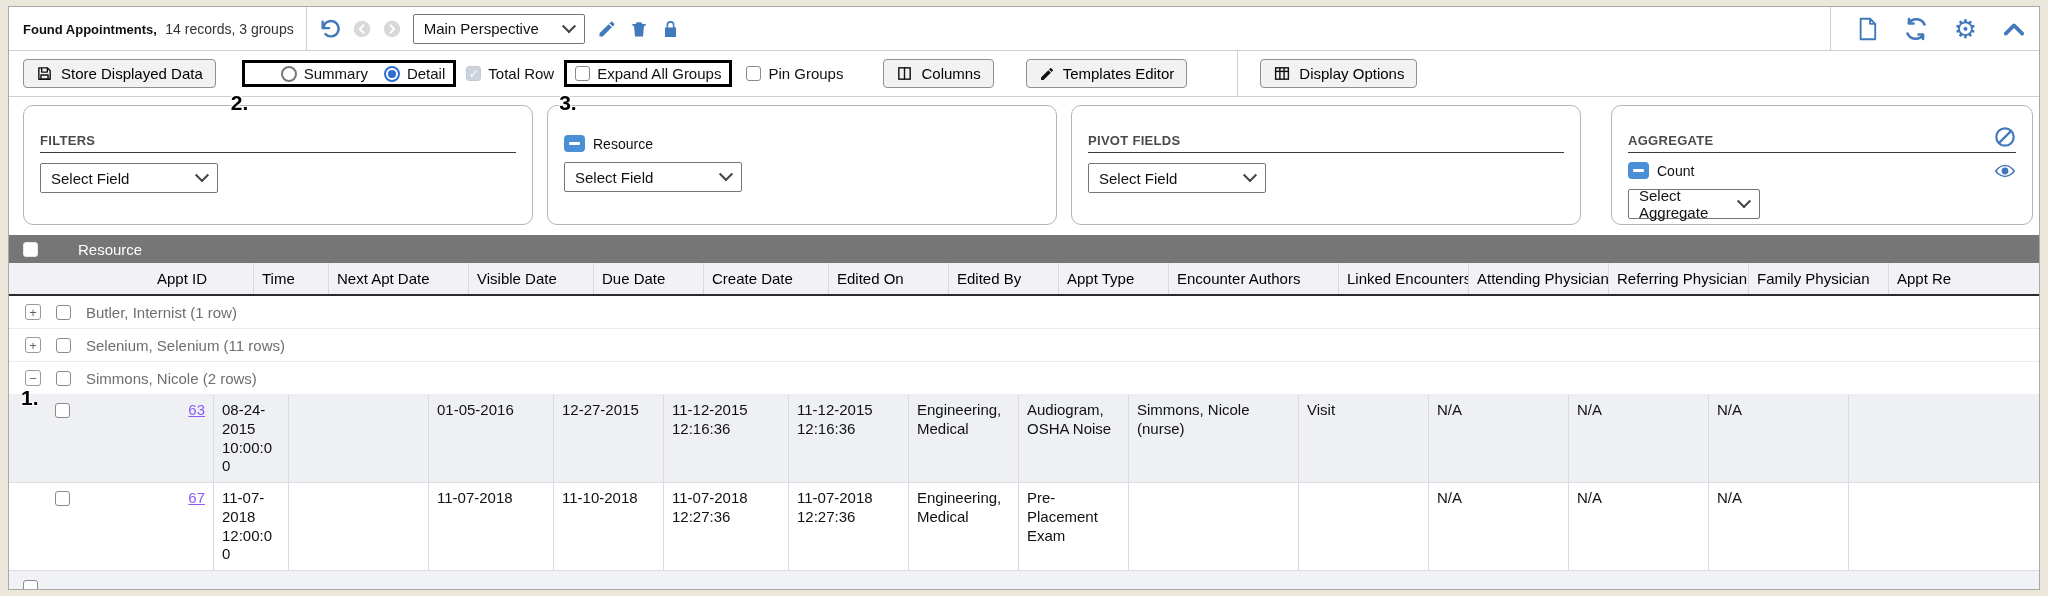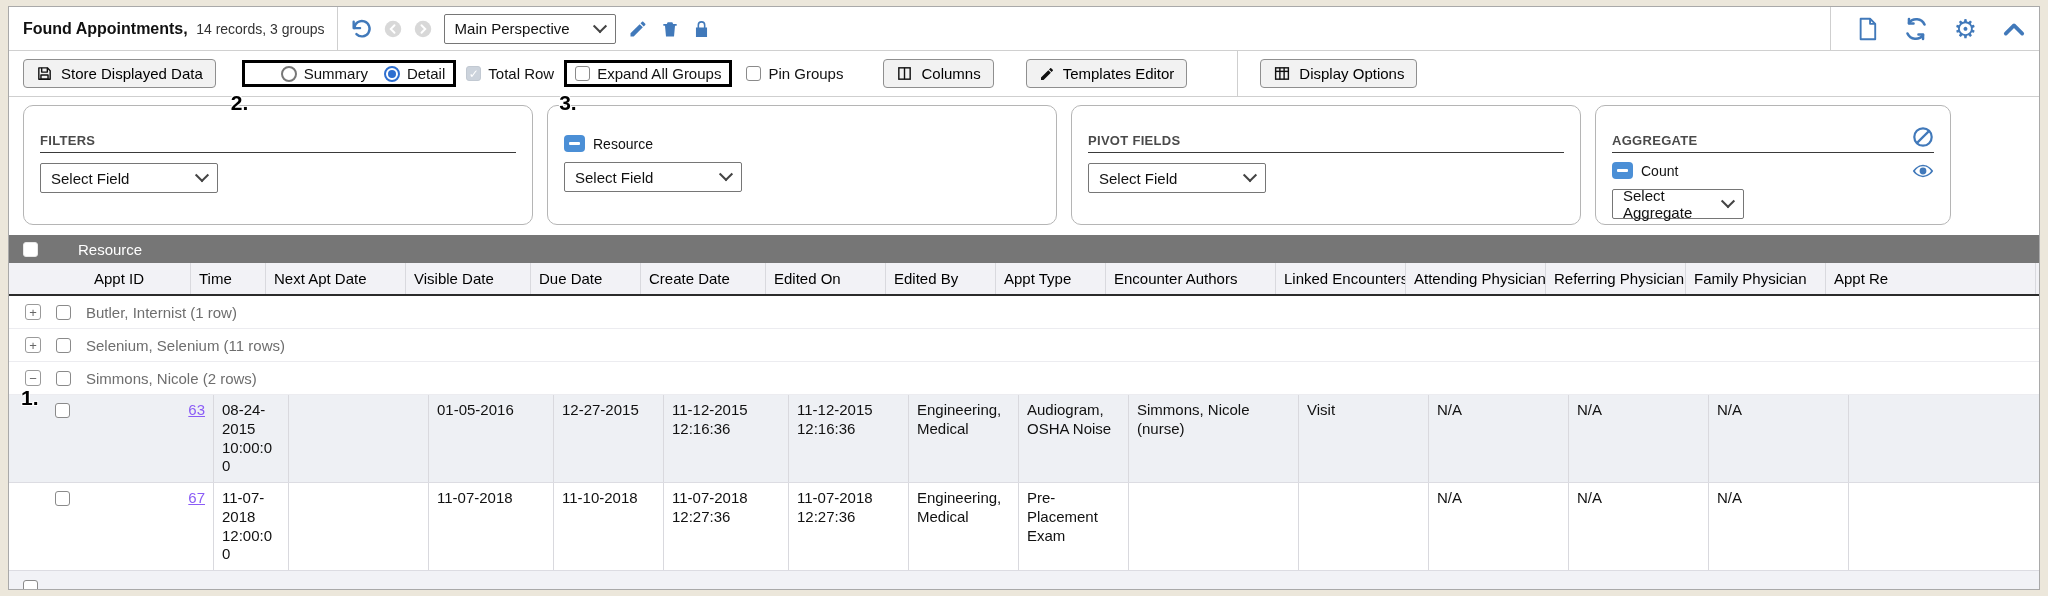--- a/index.html
+++ b/index.html
@@ -4,21 +4,21 @@
 <style>
   html,body{margin:0;padding:0;}
   body{width:2048px;height:596px;background:#ece7db;overflow:hidden;
        font-family:"Liberation Sans","DejaVu Sans",sans-serif;color:#111;}
   .app{position:absolute;left:8px;top:6px;width:2032px;height:584px;background:#fff;
        border:1px solid #a9a9a9;display:flex;flex-direction:column;box-sizing:border-box;}
 
   
   .hdr{height:44px;flex:none;display:flex;align-items:center;gap:12px;padding:0 14px;
        border-bottom:1px solid #d0d0d0;box-sizing:border-box;}
-  .hdr .t1{font-weight:bold;font-size:16px;}
+  .hdr .t1{font-weight:bold;font-size:13px;}
   .hdr .t2{font-size:14px;color:#333;margin-left:4px;}
   .vsep{width:1px;background:#cfcfcf;align-self:stretch;flex:none;}
   .navcirc{width:18px;height:18px;flex:none;}
   .selectbox{height:30px;border:1px solid #767676;border-radius:2px;background:#fff;
        display:flex;align-items:center;gap:10px;padding:0 10px;font-size:15px;box-sizing:border-box;}
   .selectbox .chev{width:8px;height:8px;border-right:2px solid #444;border-bottom:2px solid #444;
        transform:rotate(45deg) translate(-2px,-2px);flex:none;}
   .hdr-right{margin-left:auto;display:flex;align-items:center;gap:26px;align-self:stretch;}
   .iconbtn{display:flex;align-items:center;justify-content:center;cursor:pointer;}
   .glyph-gear{font-family:"DejaVu Sans",sans-serif;font-size:26px;color:#4179ba;line-height:1;}
@@ -41,21 +41,21 @@
   .cb{width:15px;height:15px;border:1.5px solid #8a8a8a;border-radius:3px;background:#fff;
        box-sizing:border-box;flex:none;display:inline-flex;align-items:center;justify-content:center;}
   .cb.dischecked{background:#ccd3dc;border-color:#c2c9d2;}
   .cb.dischecked::after{content:"✓";color:#fff;font-size:12px;font-weight:bold;}
   .cb.white{border-color:#e8e8e8;}
 
   
   .panels{height:138px;flex:none;display:flex;gap:14px;padding:8px 14px 10px;box-sizing:border-box;}
   .panel{border:1px solid #b5b5b5;border-radius:10px;padding:20px 16px 12px;box-sizing:border-box;
        flex:none;background:#fff;}
-  .panel.p-filters{width:510px;} .panel.p-group{width:510px;} .panel.p-pivot{width:510px;} .panel.p-agg{width:356px;}
+  .panel.p-filters{width:510px;} .panel.p-group{width:510px;} .panel.p-pivot{width:510px;} .panel.p-agg{width:422px;margin-left:16px;}
   .ptitle-row{display:flex;align-items:flex-end;border-bottom:1px solid #3a3a3a;padding-bottom:4px;min-height:22px;}
   .ptitle{font-size:13px;font-weight:bold;color:#4a4a4a;letter-spacing:.3px;}
   .ptitle-row .spacer{flex:1;}
   .fieldrow{display:flex;align-items:center;gap:8px;margin:9px 0 2px;font-size:14px;}
   .chip{width:21px;height:17px;border-radius:4px;background:#4b8fd6;display:inline-flex;
        align-items:center;justify-content:center;flex:none;cursor:pointer;}
   .chip::after{content:"";width:11px;height:3px;background:#fff;border-radius:1px;}
   .panel .selectbox{width:178px;margin-top:10px;justify-content:space-between;}
   .panel.p-agg .selectbox{width:132px;}
   .fieldrow .spacer{flex:1;}
@@ -64,21 +64,21 @@
   .grid{flex:1;display:flex;flex-direction:column;overflow:hidden;position:relative;}
   .groupbar{height:28px;flex:none;background:#767676;display:flex;align-items:center;
        padding-left:14px;box-sizing:border-box;color:#fff;font-size:15px;}
   .groupbar .glabel{margin-left:40px;}
   .colhdr{height:33px;flex:none;background:#f2f2f6;display:flex;align-items:center;
        border-bottom:2px solid #2b2b2b;box-sizing:border-box;font-size:15px;color:#000;}
   .cell{flex:none;box-sizing:border-box;padding:6px 8px;font-size:15px;line-height:1.25;
        overflow:hidden;overflow-wrap:break-word;}
   .hcell{flex:none;box-sizing:border-box;padding:6px 8px;border-right:1px solid #d9d9de;
        align-self:stretch;display:flex;align-items:center;white-space:nowrap;overflow:hidden;}
-  .cwg{width:38px;} .cwc{width:34px;} .cwid{width:182px;padding-left:39px;}
+  .cwg{width:38px;} .cwc{width:34px;} .cwid{width:245px;padding-left:39px;}
   .cw0{width:133px;} .cw1{width:75px;} .cw2{width:140px;} .cw3{width:125px;} .cw4{width:110px;}
   .cw5{width:125px;} .cw6{width:120px;} .cw7{width:110px;} .cw8{width:110px;} .cw9{width:170px;}
   .cw10{width:130px;} .cw11{width:140px;} .cw12{width:140px;} .cw13{width:140px;} .cw14{width:210px;}
   .hcell.cwid{justify-content:flex-end;padding-right:46px;}
   .grow{height:33px;flex:none;display:flex;align-items:center;gap:15px;padding-left:16px;
        box-sizing:border-box;border-bottom:1px solid #ececf0;position:relative;}
   .grow .glabel{color:#6e6e6e;font-size:15px;}
   .exp{width:16px;height:16px;border:1px solid #9a9a9a;border-radius:3px;color:#666;
        display:inline-flex;align-items:center;justify-content:center;font-size:13px;
        line-height:1;box-sizing:border-box;cursor:pointer;flex:none;background:#fff;}

